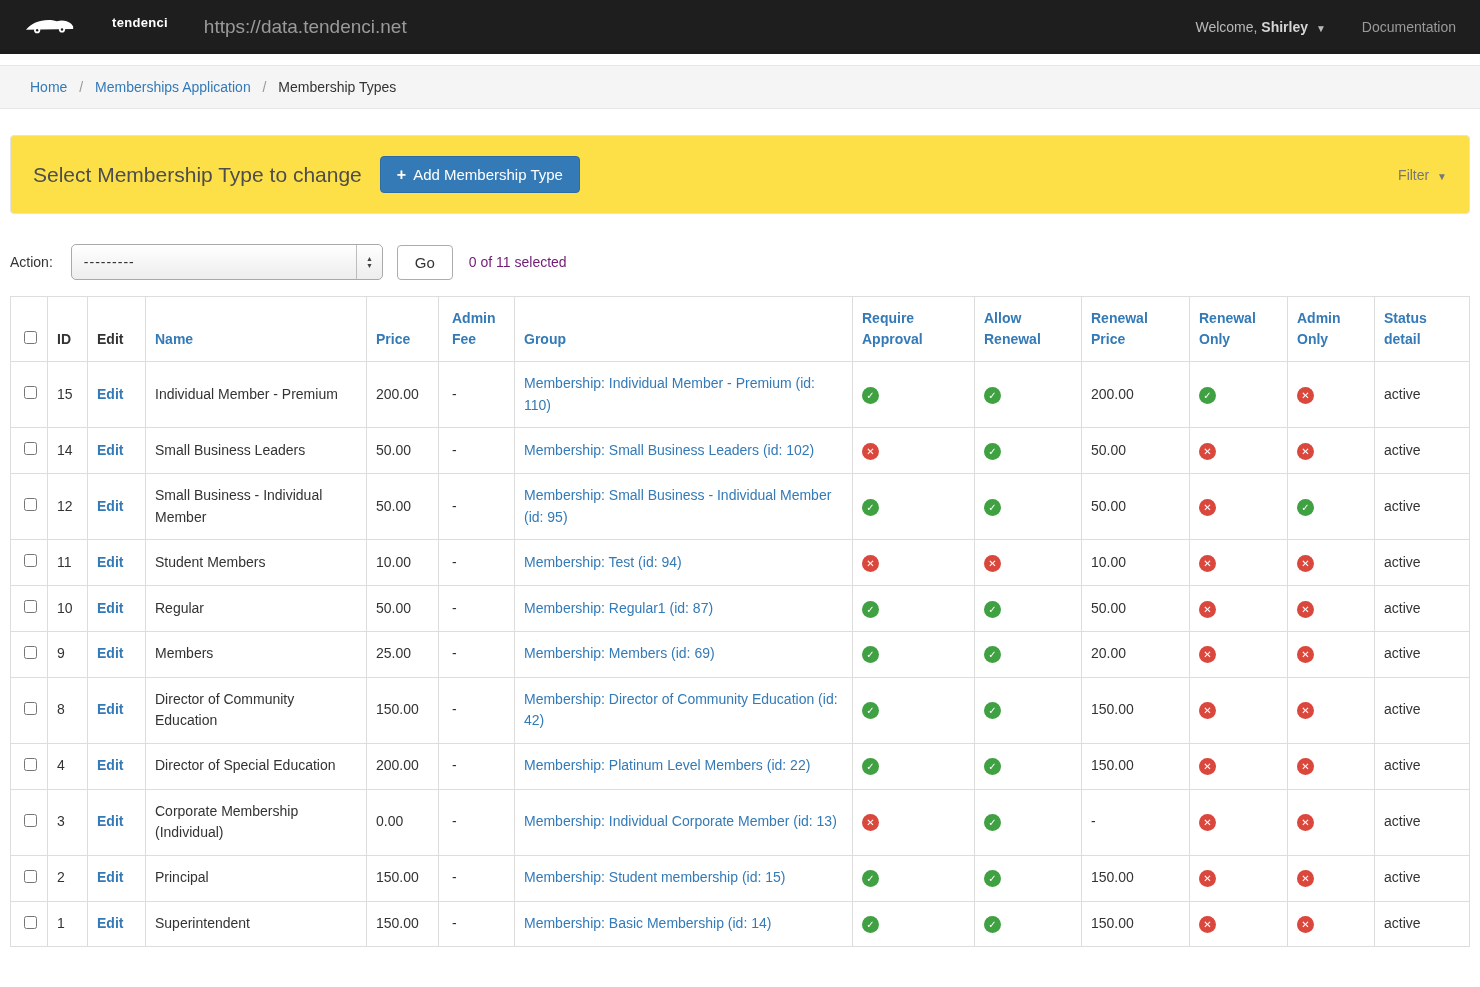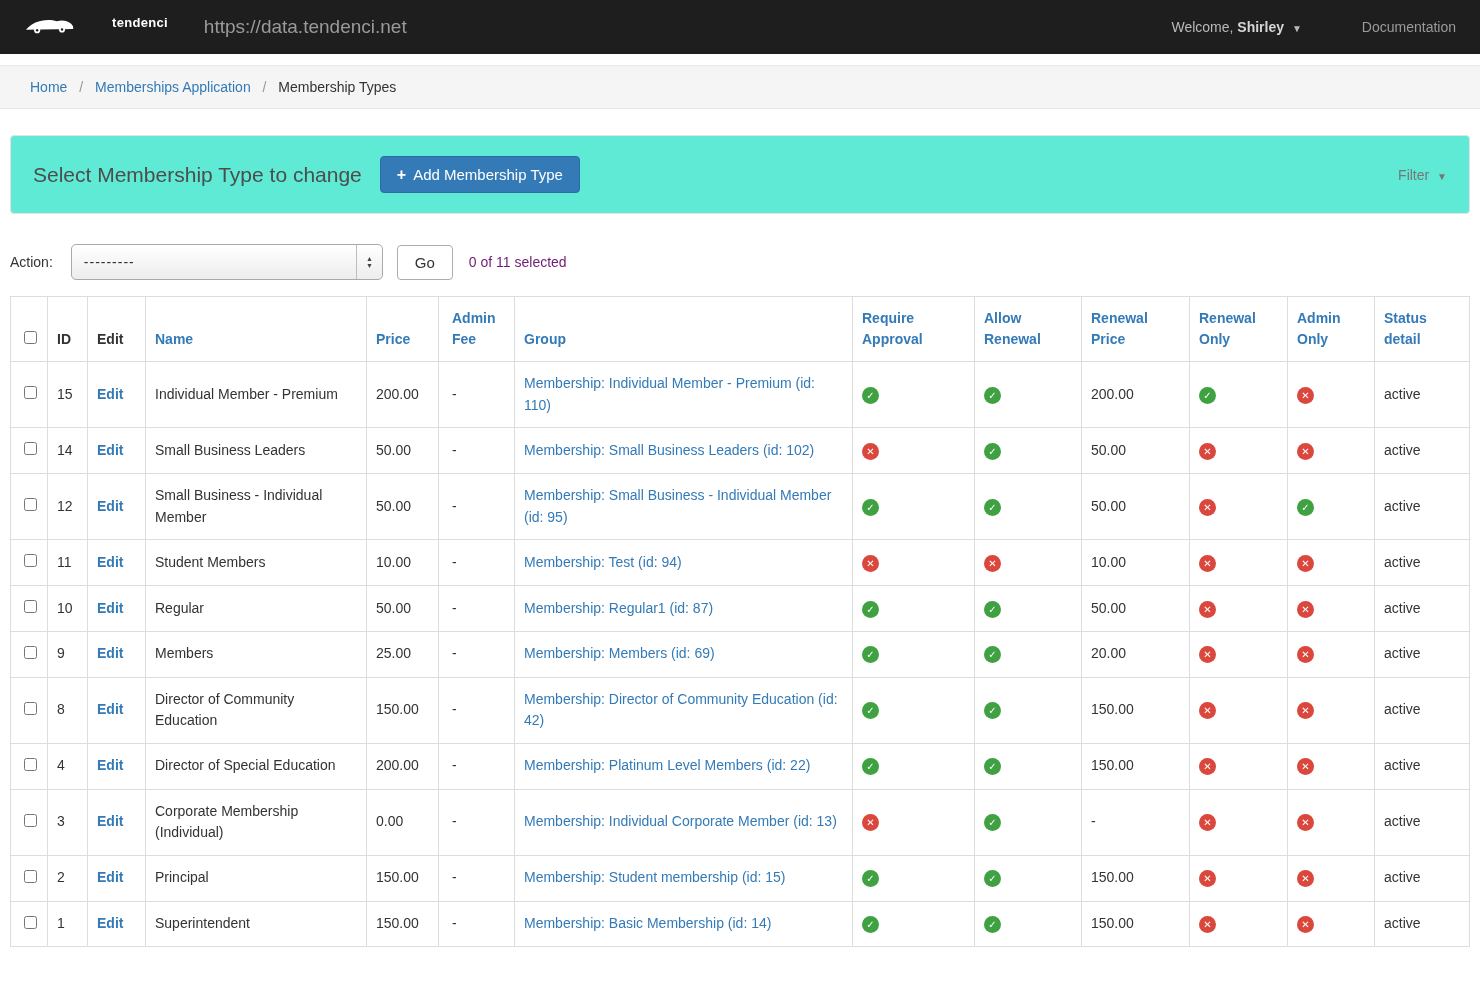--- a/index.html
+++ b/index.html
@@ -5,35 +5,35 @@
   * { box-sizing: border-box; }
   html,body { margin:0; padding:0; background:#fff; color:#333;
     font-family:"Liberation Sans","DejaVu Sans",sans-serif; font-size:14px; }
   .page { width:1480px; min-height:987px; }
 
   
   .topbar { height:54px; background:#1e1e1e; display:flex; align-items:center; padding:0 24px; }
   .brand { display:flex; flex-direction:row; align-items:flex-start; cursor:pointer;gap:36px; }
   .brand-text { color:#fff; font-weight:bold; font-size:13px; letter-spacing:.3px; margin-top:-2px; }
   .site-url { color:#9a9a9a; font-size:19px; margin-left:36px; cursor:pointer; }
-  .topbar-right { margin-left:auto; display:flex; align-items:center; gap:60px; }
+  .topbar-right { margin-left:auto; display:flex; align-items:center; gap:36px; }
   .welcome { color:#b9b9b9; font-size:14px; cursor:pointer; }
   .welcome b { color:#d6d6d6; }
   .caret { display:inline-block; font-size:10px; margin-left:4px; color:#b9b9b9; }
   .doc-link { color:#9a9a9a; font-size:14px; cursor:pointer; }
 
   
   .breadcrumb-bar { margin-top:11px; background:#f5f5f5; border-top:1px solid #e7e7e7;
     border-bottom:1px solid #e7e7e7; padding:13px 30px; }
   .breadcrumb a { color:#337ab7; text-decoration:none; cursor:pointer; }
   .crumb-sep { color:#999; margin:0 8px; }
   .crumb-current { color:#333; }
 
   
-  .panel { margin:26px 10px 0 10px; background:#5eead4; border:1px solid #e3e3e3; border-radius:4px;
+  .panel { margin:26px 10px 0 10px; background:#fde047; border:1px solid #e3e3e3; border-radius:4px;
     padding:20px 22px; display:flex; align-items:center; }
   .page-title { font-size:21px; color:#4d4d4d; font-weight:400; }
   .add-btn { margin-left:18px; background:#337ab7; border:1px solid #2e6da4; color:#fff; font-size:15px;
     padding:9px 16px; border-radius:4px; cursor:pointer; display:inline-flex; align-items:center; gap:7px;
     font-family:inherit; }
   .add-btn .plus { font-weight:bold; font-size:16px; line-height:1; }
   .filter-toggle { margin-left:auto; color:#777; font-size:14px; cursor:pointer; }
   .filter-toggle .caret { color:#777; }
 
   

